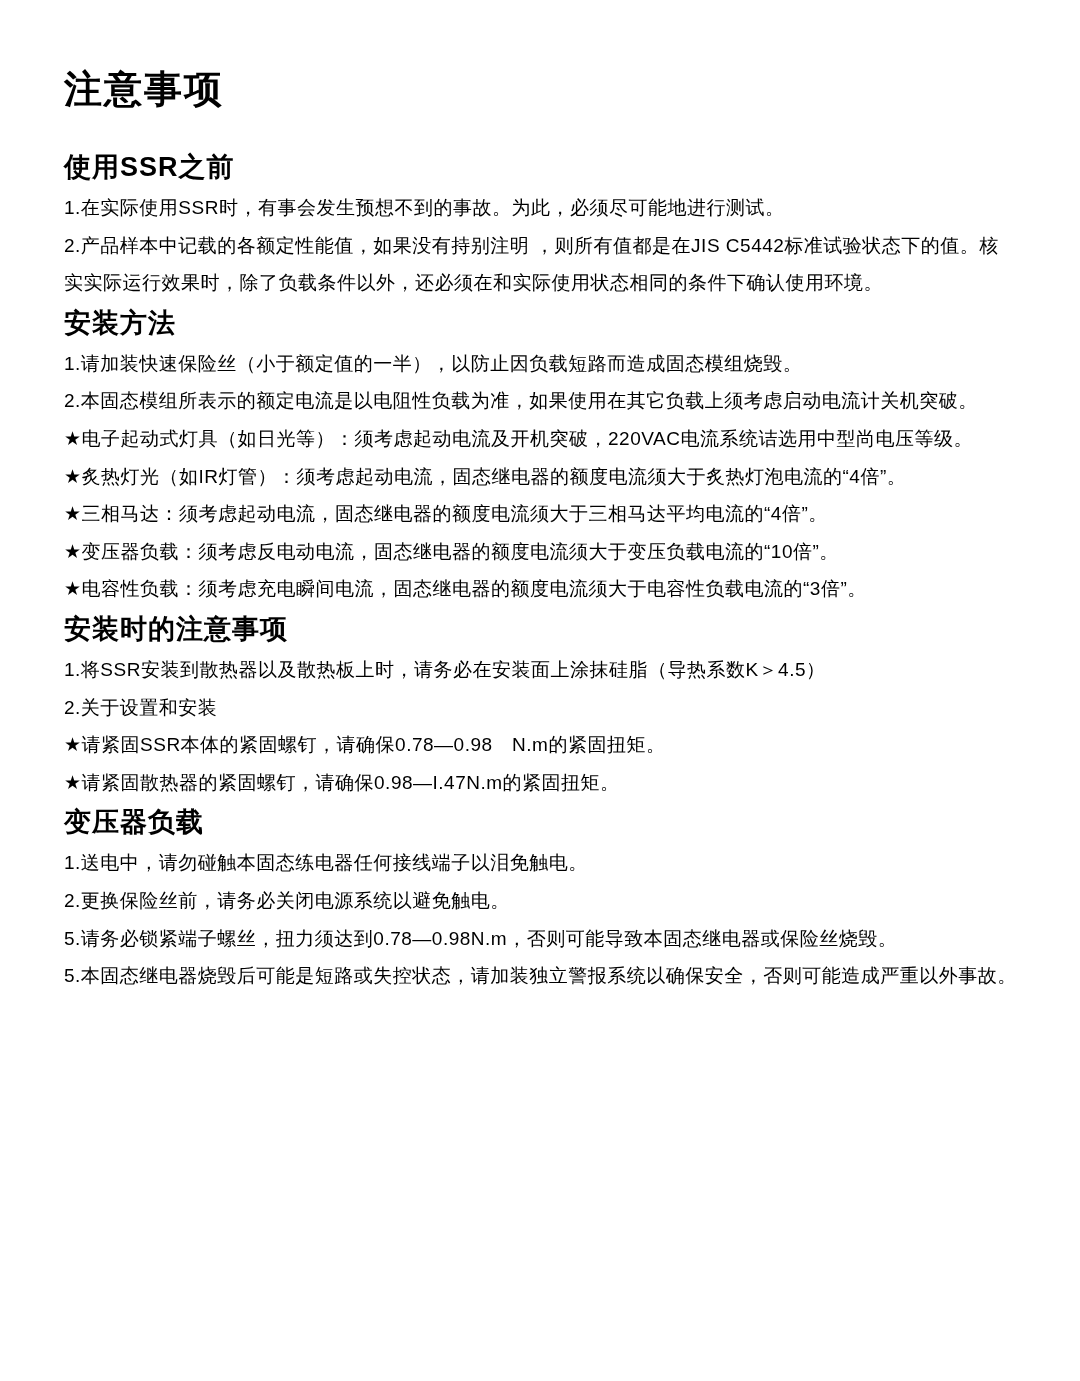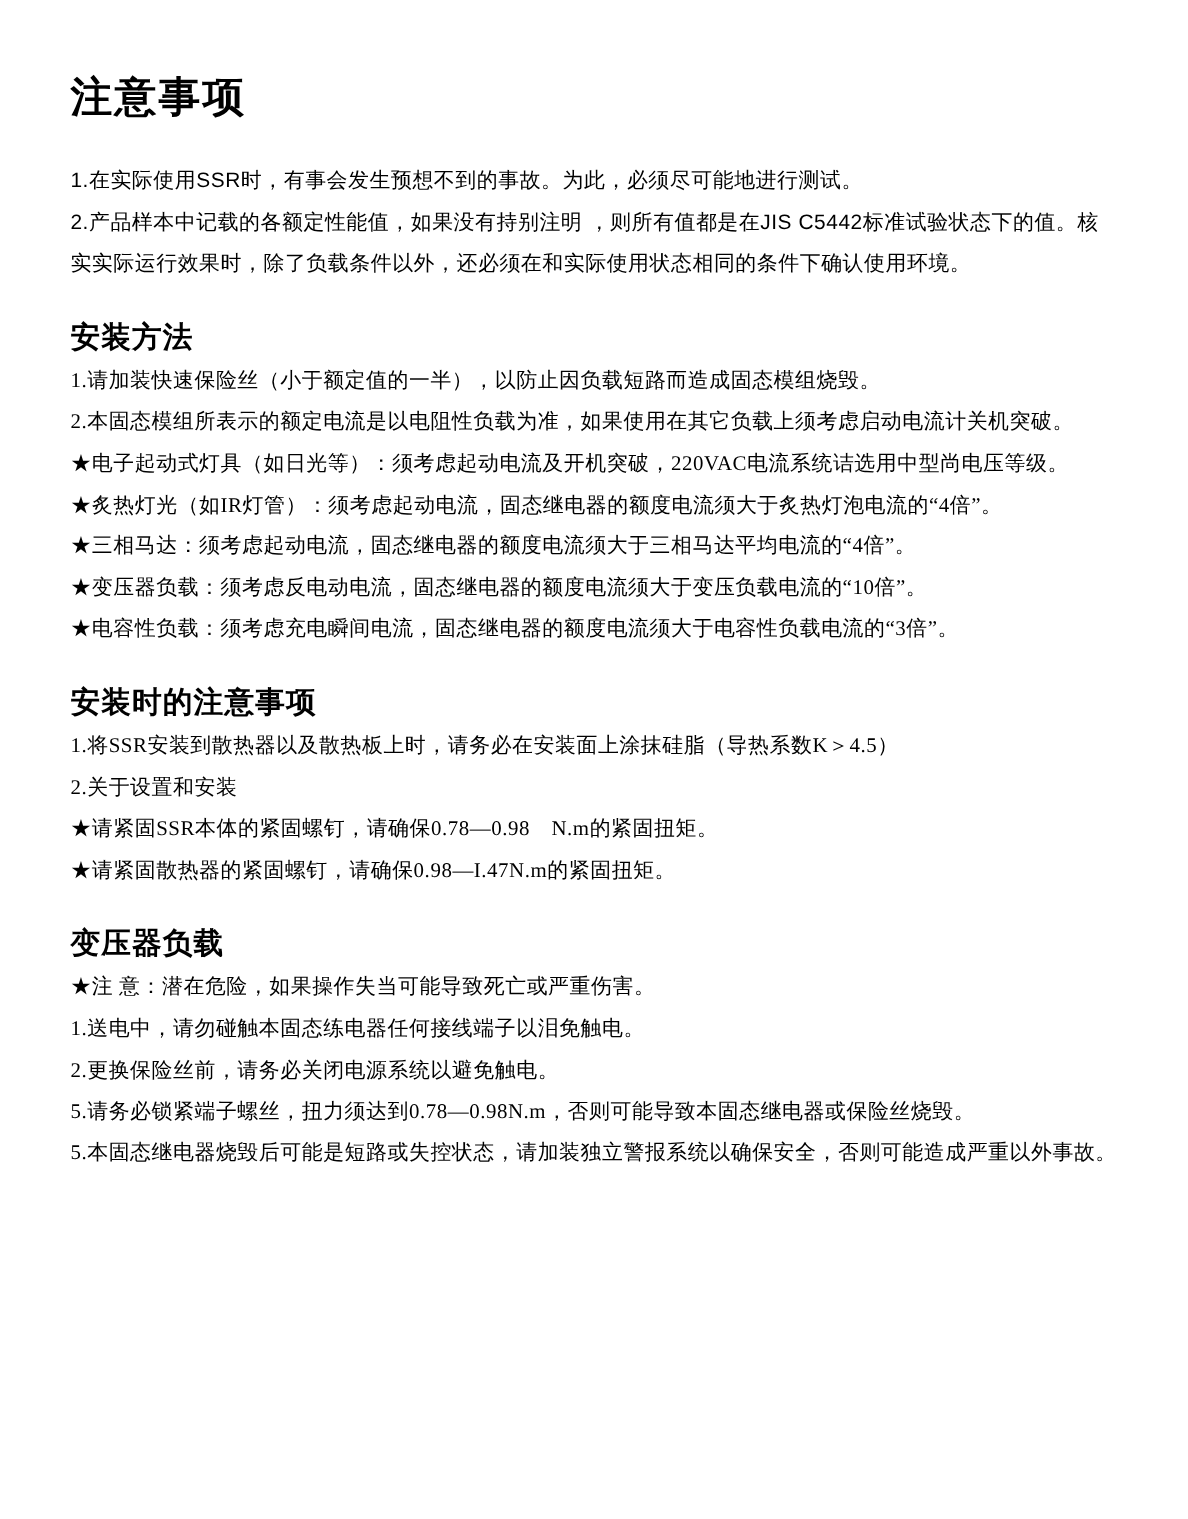--- a/index.html
+++ b/index.html
@@ -26,22 +26,20 @@
     font-size: 38px;
     line-height: 42px;
     font-weight: 700;
     letter-spacing: 2px;
     margin: 0 0 36px 0;
   }
   .doc-section {
     margin: 0;
   }
   .doc-section + .doc-section {
-    margin-top: 26px;
-    font-family: Liberation Serif, serif;
   }
   .section-heading {
     font-size: 27px;
     line-height: 43px;
     font-weight: 600;
     letter-spacing: 1px;
     margin: 0;
   }
   .section-item {
     font-size: 19px;
@@ -53,20 +51,21 @@
     white-space: pre-wrap;
   }
 </style>
 </head>
 <body>
 
 <div class="page">
   <h1 class="doc-title">注意事项</h1>
   <div id="sections">
       <section class="doc-section">
+        <h2 class="section-heading">使用SSR之前</h2>
         <p class="section-item">1.在实际使用SSR时，有事会发生预想不到的事故。为此，必须尽可能地进行测试。</p>
         <p class="section-item">2.产品样本中记载的各额定性能值，如果没有持别注明 ，则所有值都是在JIS C5442标准试验状态下的值。核实实际运行效果时，除了负载条件以外，还必须在和实际使用状态相同的条件下确认使用环境。</p>
       </section>
       <section class="doc-section">
         <h2 class="section-heading">安装方法</h2>
         <p class="section-item">1.请加装快速保险丝（小于额定值的一半），以防止因负载短路而造成固态模组烧毁。</p>
         <p class="section-item">2.本固态模组所表示的额定电流是以电阻性负载为准，如果使用在其它负载上须考虑启动电流计关机突破。</p>
         <p class="section-item">★电子起动式灯具（如日光等）：须考虑起动电流及开机突破，220VAC电流系统诘选用中型尚电压等级。</p>
         <p class="section-item">★炙热灯光（如IR灯管）：须考虑起动电流，固态继电器的额度电流须大于炙热灯泡电流的“4倍”。</p>
         <p class="section-item">★三相马达：须考虑起动电流，固态继电器的额度电流须大于三相马达平均电流的“4倍”。</p>
@@ -75,20 +74,19 @@
       </section>
       <section class="doc-section">
         <h2 class="section-heading">安装时的注意事项</h2>
         <p class="section-item">1.将SSR安装到散热器以及散热板上时，请务必在安装面上涂抹硅脂（导热系数K＞4.5）</p>
         <p class="section-item">2.关于设置和安装</p>
         <p class="section-item">★请紧固SSR本体的紧固螺钉，请确保0.78—0.98　N.m的紧固扭矩。</p>
         <p class="section-item">★请紧固散热器的紧固螺钉，请确保0.98—I.47N.m的紧固扭矩。</p>
       </section>
       <section class="doc-section">
         <h2 class="section-heading">变压器负载</h2>
-        <p class="section-item">★注 意：潜在危险，如果操作失当可能导致死亡或严重伤害。</p>
         <p class="section-item">1.送电中，请勿碰触本固态练电器任何接线端子以泪免触电。</p>
         <p class="section-item">2.更换保险丝前，请务必关闭电源系统以避免触电。</p>
         <p class="section-item">5.请务必锁紧端子螺丝，扭力须达到0.78—0.98N.m，否则可能导致本固态继电器或保险丝烧毁。</p>
         <p class="section-item">5.本固态继电器烧毁后可能是短路或失控状态，请加装独立警报系统以确保安全，否则可能造成严重以外事故。</p>
       </section>
     </div>
 </div>
 
 </body></html>

